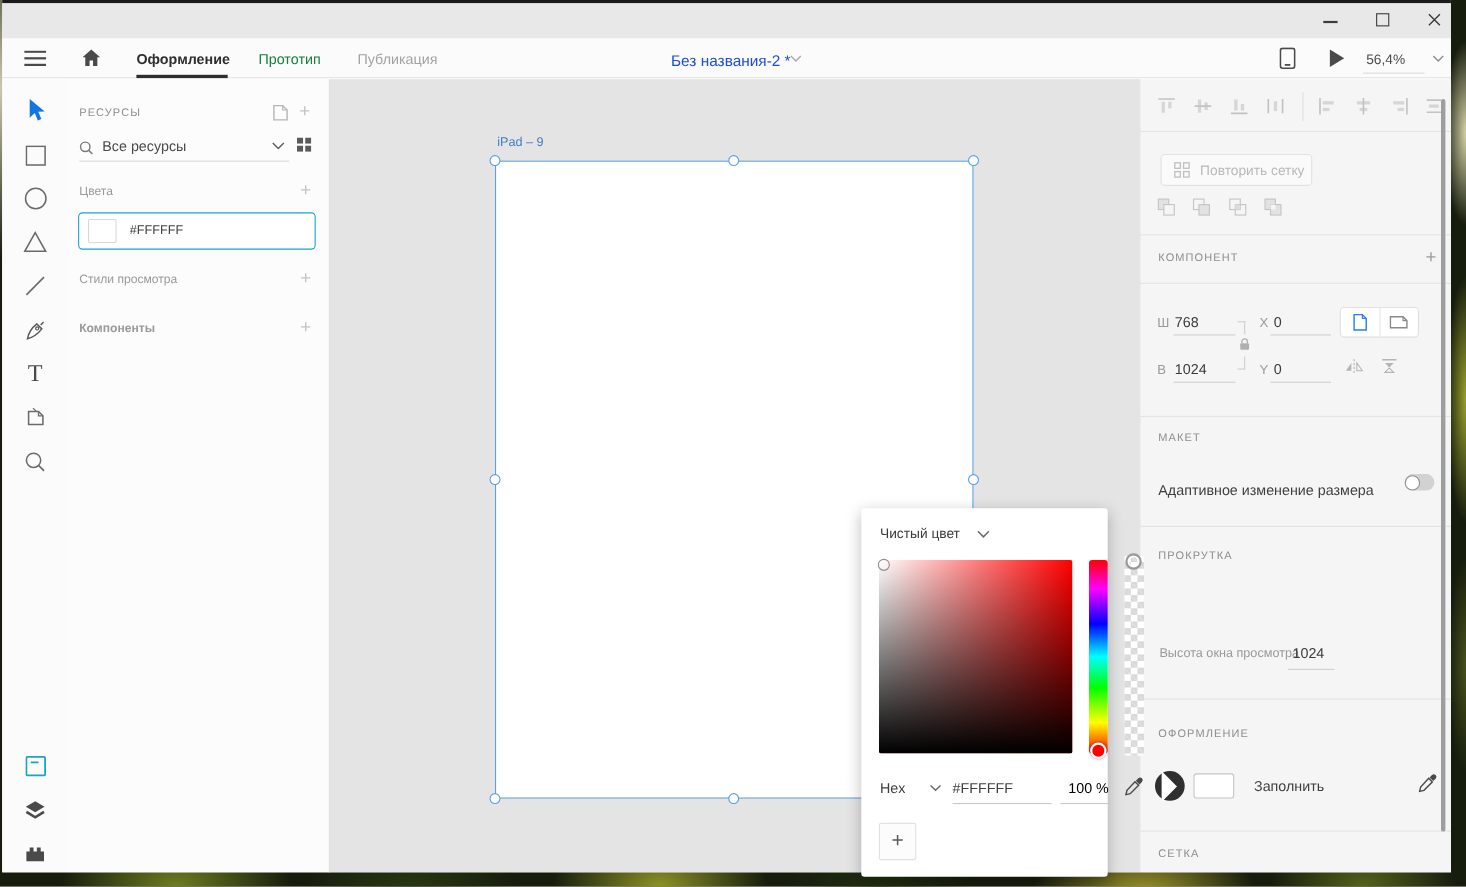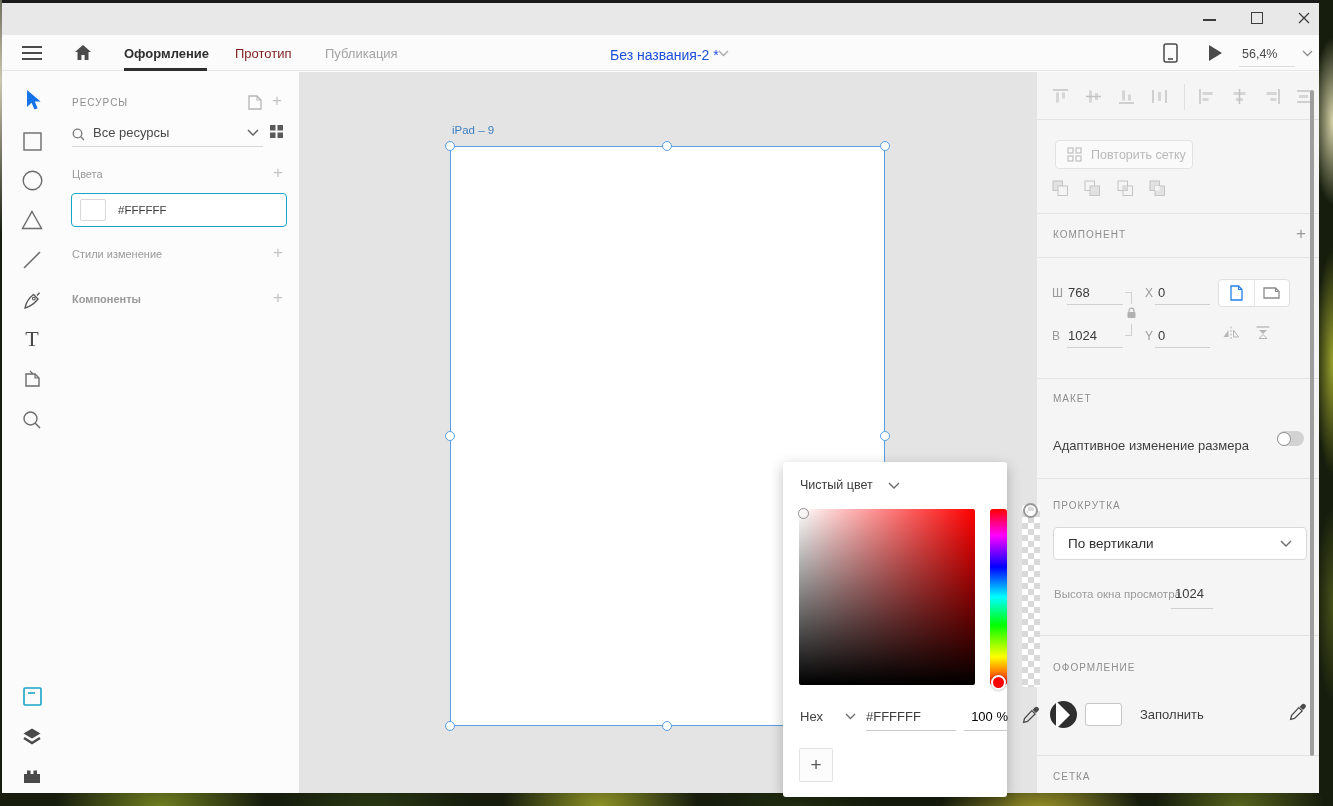--- a/index.html
+++ b/index.html
@@ -71,21 +71,21 @@
       </svg>
     </div>
     <div class="abs" style="left:72px; top:9px;">
       <svg width="18" height="17">
         <path d="M9 1 L17 8 H14.5 V16 H10.6 V11 H7.4 V16 H3.5 V8 H1 Z" fill="#4a4a4a"></path>
       </svg>
     </div>
 
     <span class="abs tab txt-dark" style="left:122px; top:11px; font-weight:bold; color:#2e2e2e;">Оформление</span>
     <div class="abs" style="left:122px; top:33px; width:83px; height:3px; background:#2e2e2e;"></div>
-    <span class="abs tab" style="left:233px; top:11px; color:#7f1d1d;">Прототип</span>
+    <span class="abs tab" style="left:233px; top:11px; color:#15803d;">Прототип</span>
     <span class="abs tab" style="left:323px; top:11px; color:#a3a3a3;">Публикация</span>
 
     <span class="abs" style="left:608px; top:12px; font-size:14px; color:#1d4ed8;">Без названия-2 *</span>
     <div class="abs" style="left:716px; top:15px;">
       <svg width="11" height="7">
           <polyline points="1,1 5.5,5.5 10,1" fill="none" stroke="#a9a9a9" stroke-width="1.3"></polyline>
         </svg>
     </div>
 
     <div class="abs" style="left:1161px; top:8px;">
@@ -203,21 +203,21 @@
     <div class="abs div-h" style="left:12px; top:74px; width:191px; background:#d8d8d8;"></div>
 
     <span class="abs" style="left:12px; top:96px; font-size:11px; color:#9a9a9a;">Цвета</span>
     <span class="abs plus" style="left:213px; top:94px;">+</span>
 
     <div class="abs" style="left:11px; top:121px; width:216px; height:34px; border:1.5px solid #18a4c6; border-radius:4px; background:#fff; display:flex; align-items:center;">
       <div style="width:26px; height:22px; margin-left:8px; background:#FFFFFF; border:1px solid #d8d8d8; border-radius:2px;"></div>
       <span style="margin-left:12px; font-size:11.5px; color:#3f3f3f;">#FFFFFF</span>
     </div>
 
-    <span class="abs" style="left:12px; top:176px; font-size:11px; color:#9a9a9a;">Стили изменение</span>
+    <span class="abs" style="left:12px; top:176px; font-size:11px; color:#9a9a9a;">Стили просмотра</span>
     <span class="abs plus" style="left:213px; top:174px;">+</span>
 
     <span class="abs" style="left:12px; top:221px; font-size:11px; color:#9a9a9a;font-weight:bold;">Компоненты</span>
     <span class="abs plus" style="left:213px; top:219px;">+</span>
   </div>
 
   <div class="abs canvas">
     <span class="abs" style="left:152px; top:52px; font-size:11.5px; color:#3f80c4;">iPad – 9</span>
     <div class="abs" style="left:150px; top:74px; width:435px; height:580px; background:#ffffff; border:1px solid #58a0e4;"></div>
     <div class="abs handle" style="left:145px; top:69px;"></div>
@@ -388,26 +388,20 @@
     <div class="abs div-h" style="left:0; top:306px; width:282px;"></div>
 
     <span class="abs hdr" style="left:16px; top:321px;">МАКЕТ</span>
     <span class="abs" style="left:16px; top:366px; font-size:13px; color:#3f3f3f;">Адаптивное изменение размера</span>
     <div class="abs" style="left:240px; top:359px; width:27px; height:15px; border-radius:8px; background:#d2d2d2;">
       <div style="position:absolute; left:0px; top:0.5px; width:14px; height:14px; border-radius:50%; background:#fff; border:1.5px solid #8f8f8f;"></div>
     </div>
     <div class="abs div-h" style="left:0; top:406px; width:282px;"></div>
 
     <span class="abs hdr" style="left:16px; top:428px;">ПРОКРУТКА</span>
-    <div class="abs" style="left:16px; top:455px; width:254px; height:33px; background:#fff; border:1px solid #d9d9d9; border-radius:4px; display:flex; align-items:center; padding:0 14px; justify-content:space-between;">
-      <span style="font-size:13.5px; color:#2f2f2f;">По вертикали</span>
-      <svg width="12" height="8">
-          <polyline points="1,1 6,6 11,1" fill="none" stroke="#6b6b6b" stroke-width="1.4"></polyline>
-        </svg>
-    </div>
     <span class="abs" style="left:17px; top:516px; font-size:11.5px; color:#9a9a9a;">Высота окна просмотра</span>
     <span class="abs" style="left:138px; top:514px; font-size:13px; color:#3b3b3b;">1024</span>
     <div class="abs" style="left:134px; top:536px; width:42px; height:1px; background:#cfcfcf;"></div>
     <div class="abs div-h" style="left:0; top:563px; width:282px;"></div>
 
     <span class="abs hdr" style="left:16px; top:590px;">ОФОРМЛЕНИЕ</span>
     <div class="abs" style="left:13px; top:629px; width:27px; height:27px; border-radius:50%; background:#2f2f2f;"></div>
     <div class="abs" style="left:48px; top:631px; width:37px; height:23px; background:#FFFFFF; border:1px solid #c6c6c6; border-radius:3px;"></div>
     <span class="abs" style="left:103px; top:635px; font-size:13px; color:#3f3f3f;">Заполнить</span>
     <div class="abs" style="left:252px; top:631px;">

